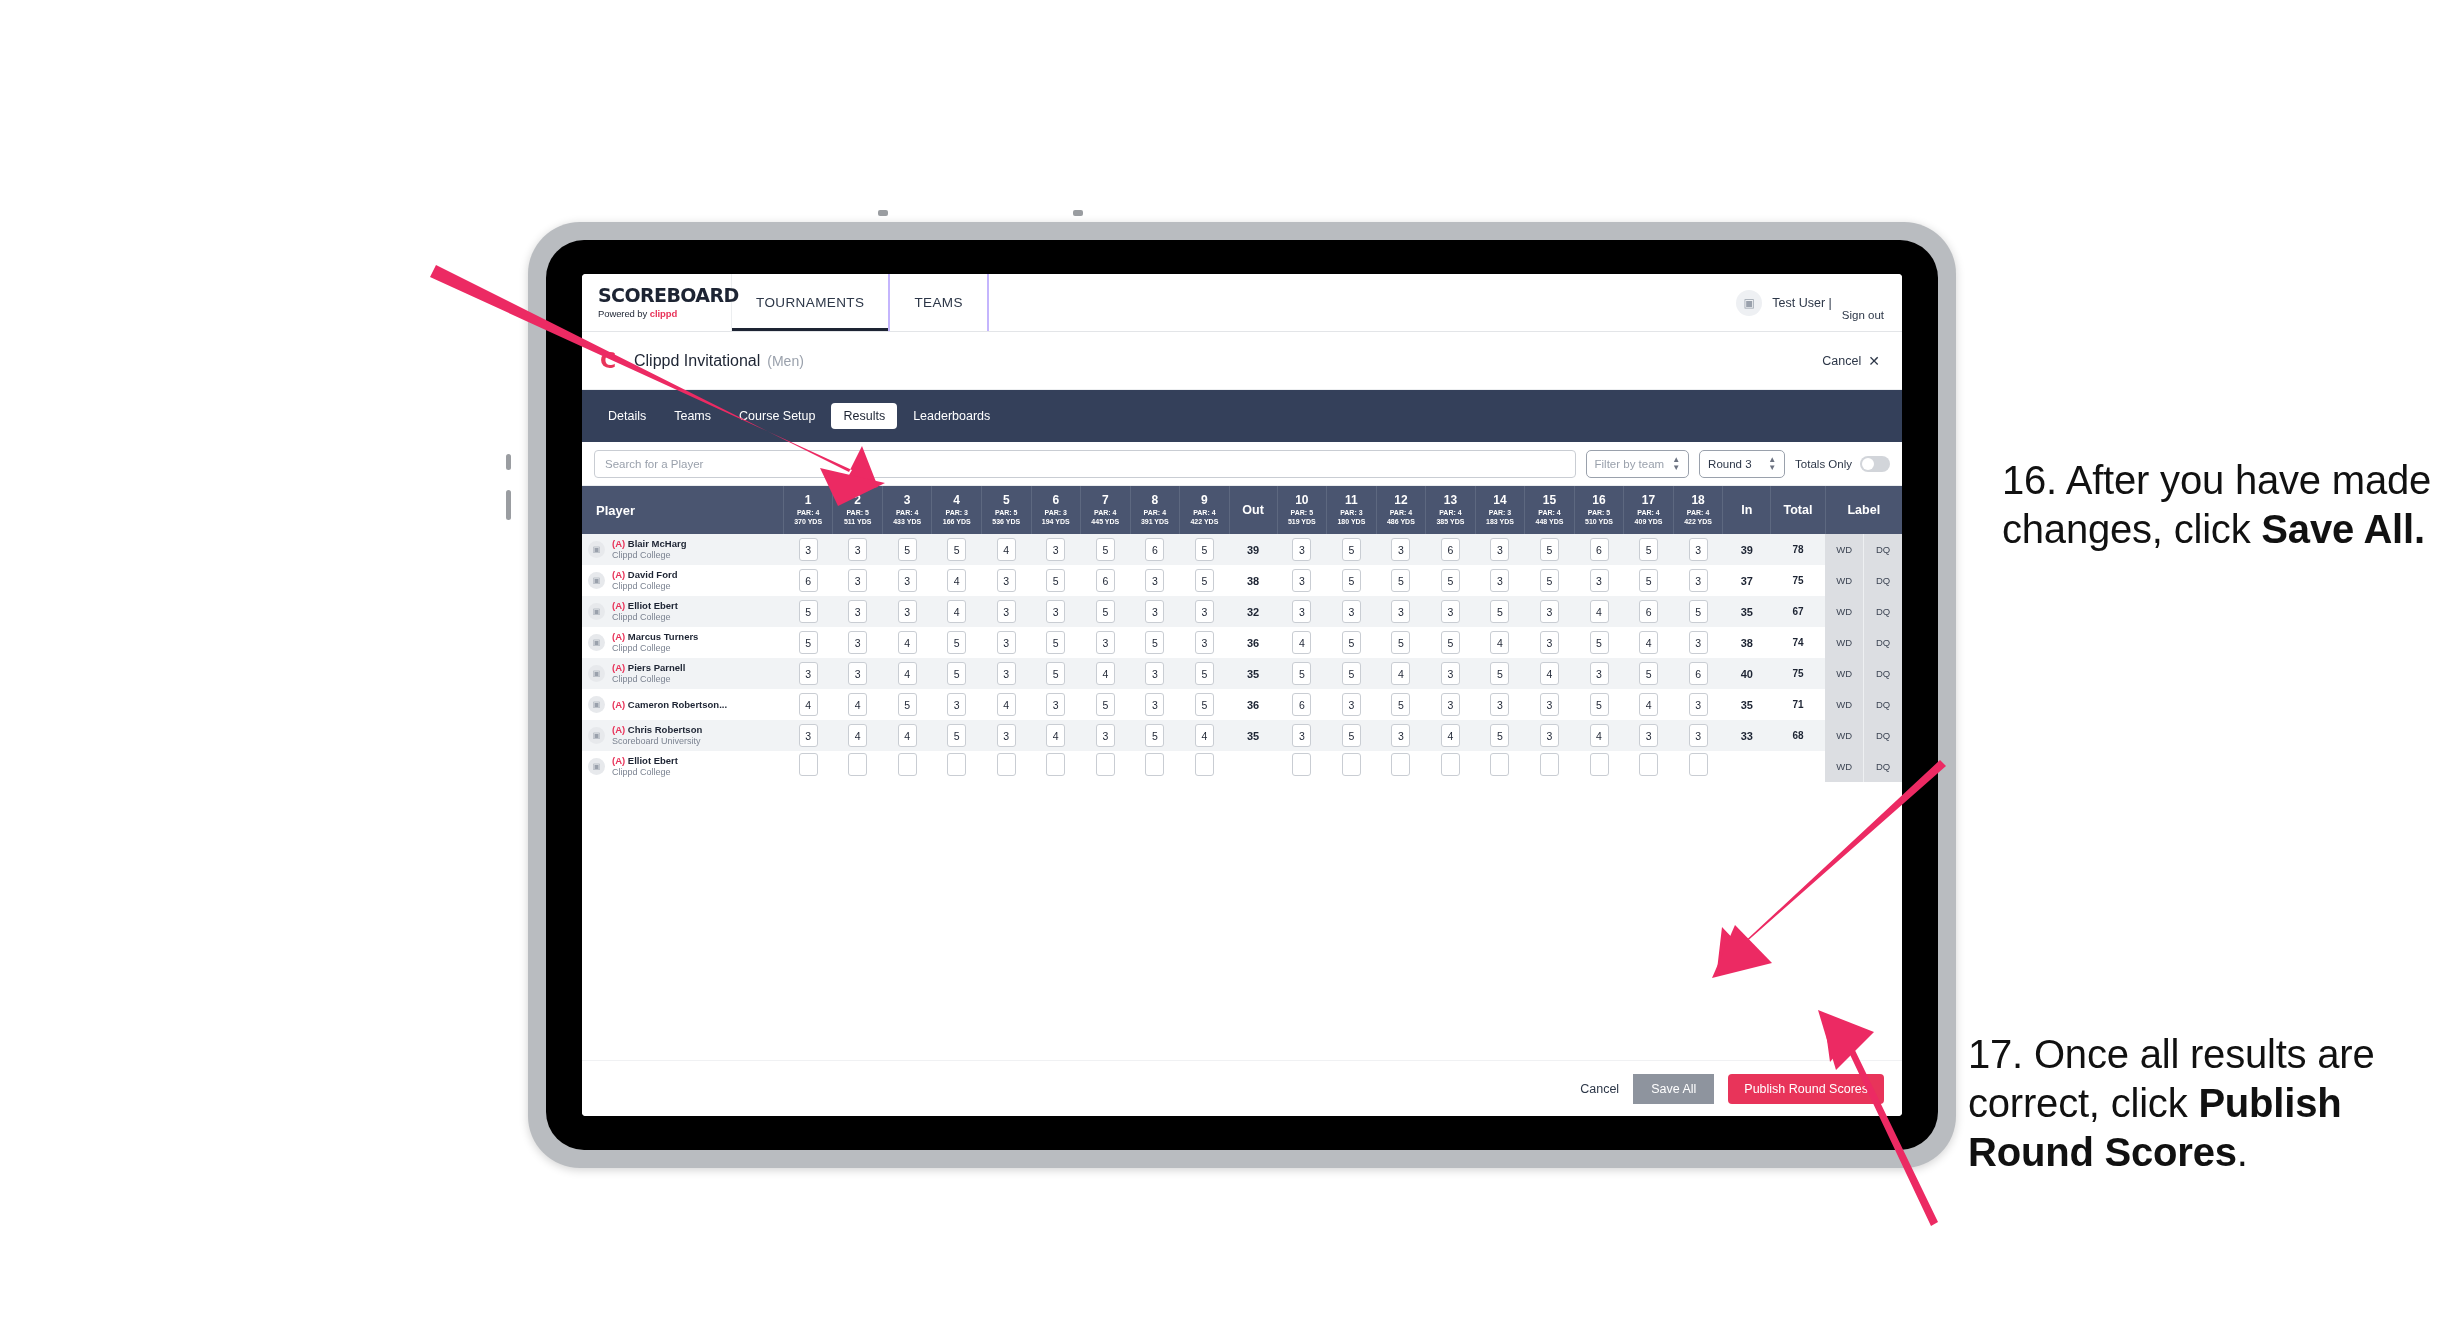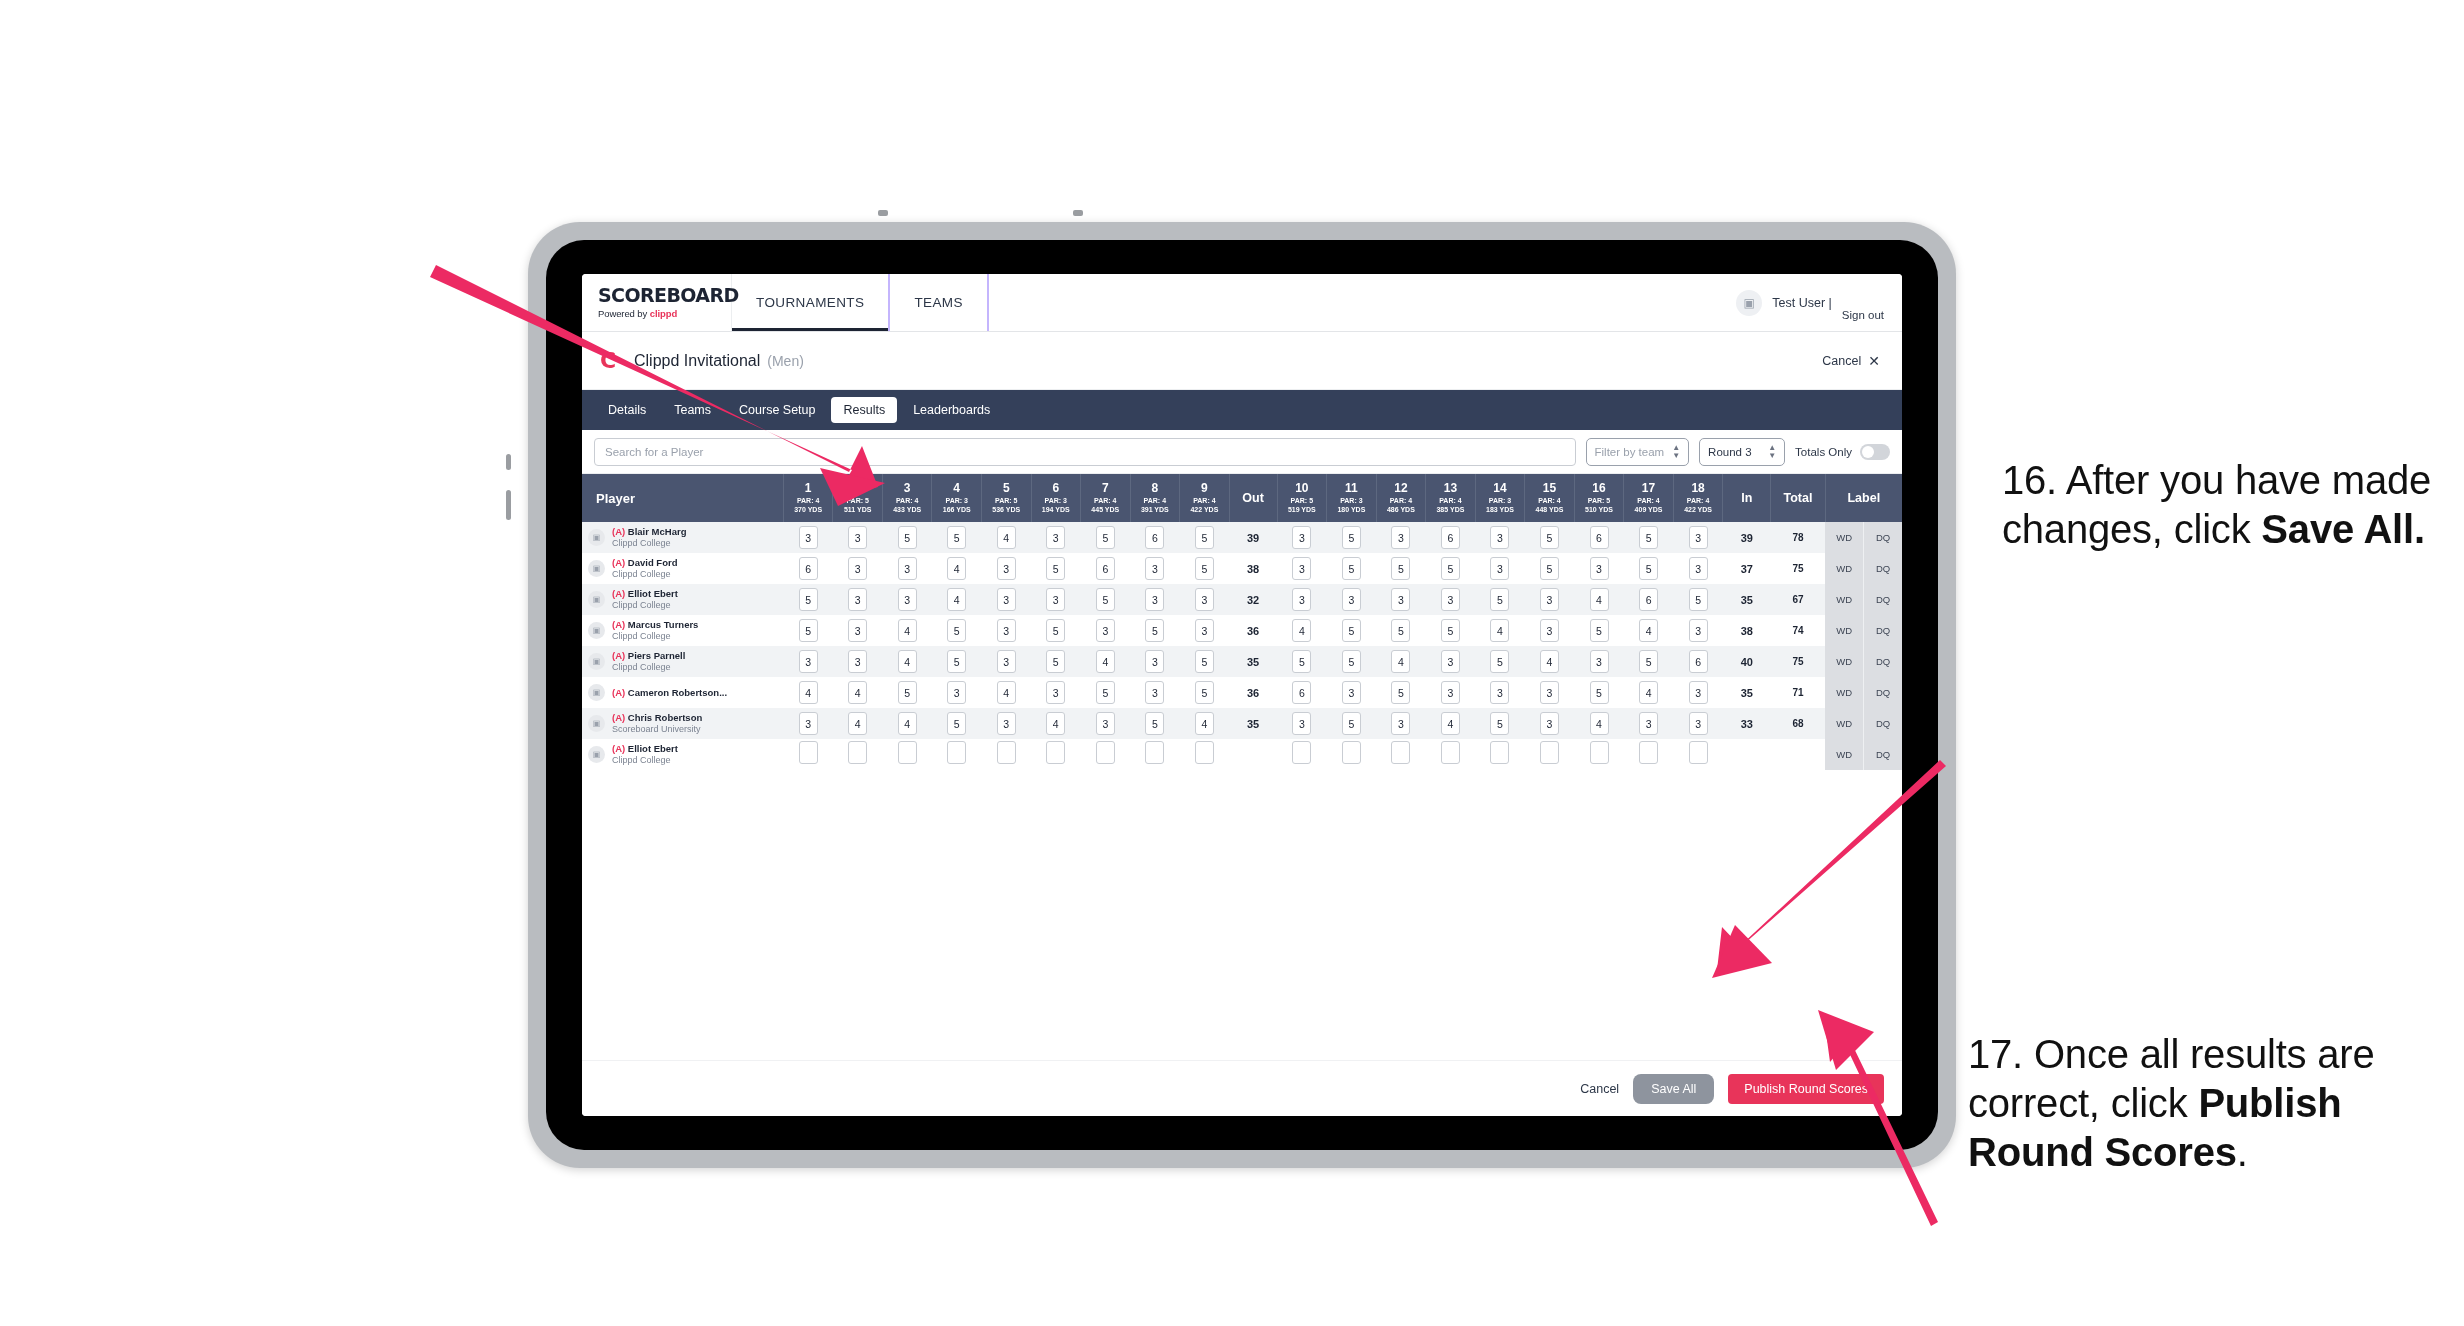--- a/index.html
+++ b/index.html
@@ -114,21 +114,21 @@
     font-family: "DejaVu Sans", sans-serif; line-height: 24px;
   }
   #tourn-name { font-size: 16px; color: #1d2433; font-weight: 500; }
   #tourn-gender { font-size: 14px; color: #9aa1ac; margin-left: 7px; }
   #tourn-spacer { flex: 1; }
   #cancel-x { display: flex; align-items: center; gap: 7px; font-size: 12.5px; color: #2d3748; cursor: pointer; }
   #cancel-x .xglyph { font-size: 14px; }
 
   
   #tabbar {
-    height: 40px; background: #34405a;
+    height: 52px; background: #34405a;
     display: flex; align-items: center; padding: 0 14px; gap: 4px;
     flex: 0 0 auto;
   }
   .sec-tab {
     font-size: 12.5px; color: #ffffff; padding: 6px 12px;
     border-radius: 4px; cursor: pointer;
   }
   .sec-tab.active { background: #ffffff; color: #1d2433; font-weight: 500; }
 
   
@@ -211,21 +211,21 @@
   .label-btn:last-child { border-right: none; }
 
   
   #footer {
     height: 56px; display: flex; align-items: center; justify-content: flex-end;
     gap: 14px; padding-right: 18px; background: #ffffff; flex: 0 0 auto;
     border-top: 1px solid #f0f1f3;
   }
   #btn-cancel { font-size: 12.5px; color: #2d3748; cursor: pointer; background: none; border: none; font-family: "Liberation Sans", sans-serif; }
   #btn-save-all {
-    background: #8e949e; color: #ffffff; border: none; border-radius: 8px;
+    background: #8e949e; color: #ffffff; border: none; border-radius: 0;
     padding: 8px 18px; font-size: 12.5px; cursor: pointer;
     font-family: "Liberation Sans", sans-serif;
   }
   #btn-publish {
     background: #e8345a; color: #ffffff; border: none; border-radius: 4px;
     padding: 8px 16px; font-size: 12.5px; cursor: pointer;
     font-family: "Liberation Sans", sans-serif;
   }
   
   #row-fade {

